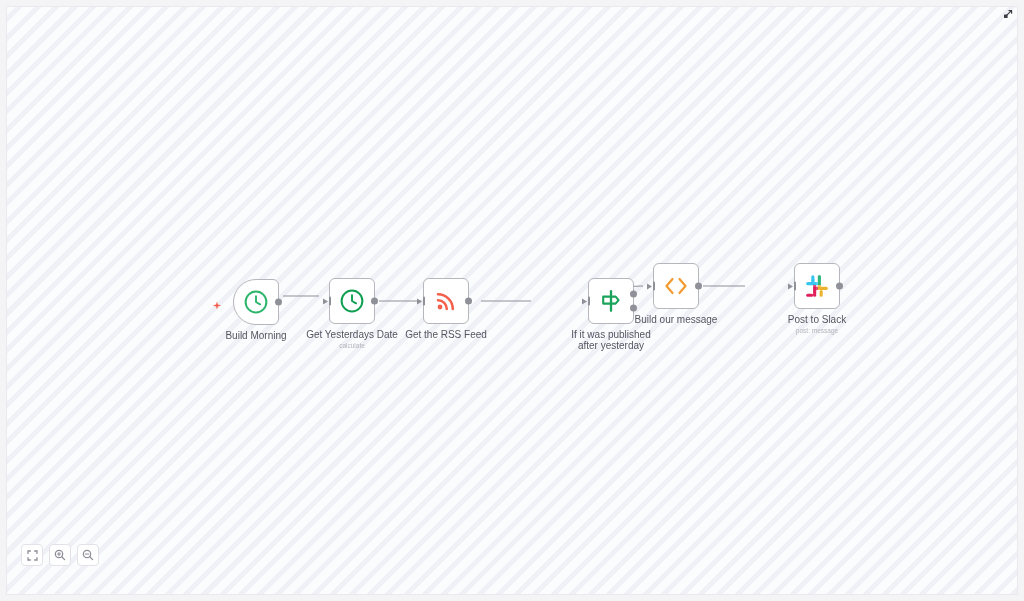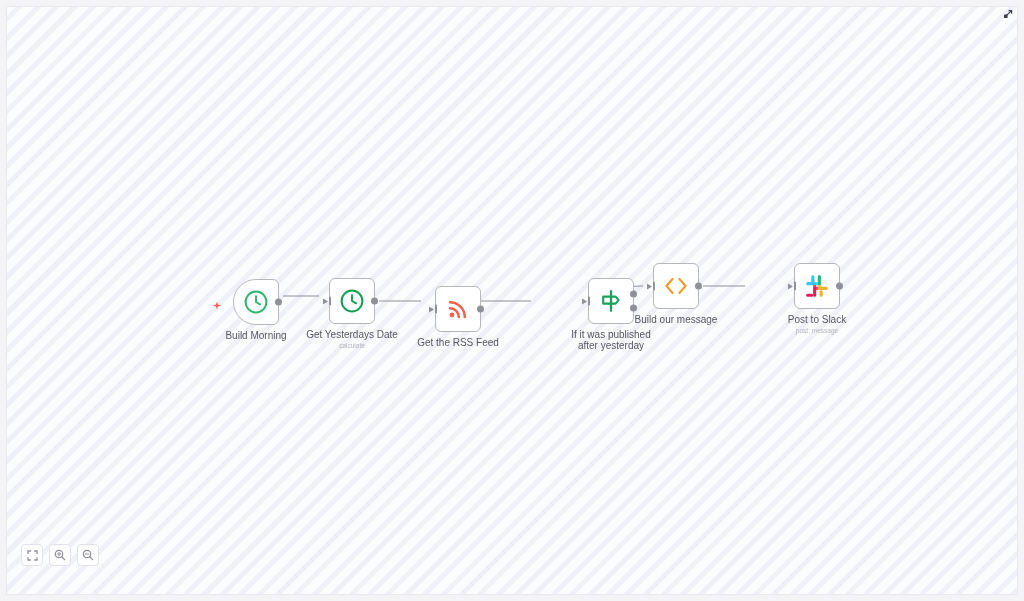--- a/index.html
+++ b/index.html
@@ -264,21 +264,21 @@
         <div class="port-in">
           <span class="tri"></span>
             <span class="bar"></span>
         </div>
         <div class="port-out"></div>
       </div>
       <div class="node-caption">Get Yesterdays Date</div>
       <div class="node-subcaption" style="top:63px;">calculate</div>
     </div>
 
-    <div class="node" style="left:428px; top:271px;margin-top:8px;">
+    <div class="node" style="left:416px; top:271px;">
       <div class="node-box">
         <span>
           <svg width="24" height="24" viewBox="0 0 24 24">
             <circle cx="6" cy="18" r="2.4" fill="#f4604c"></circle>
             <path d="M4 11.2 a8.8 8.8 0 0 1 8.8 8.8" fill="none" stroke="#f4604c" stroke-width="2.5" stroke-linecap="round"></path>
             <path d="M4 5.2 a14.8 14.8 0 0 1 14.8 14.8" fill="none" stroke="#f4604c" stroke-width="2.5" stroke-linecap="round"></path>
           </svg>
         </span>
         <div class="port-in">
           <span class="tri"></span>

